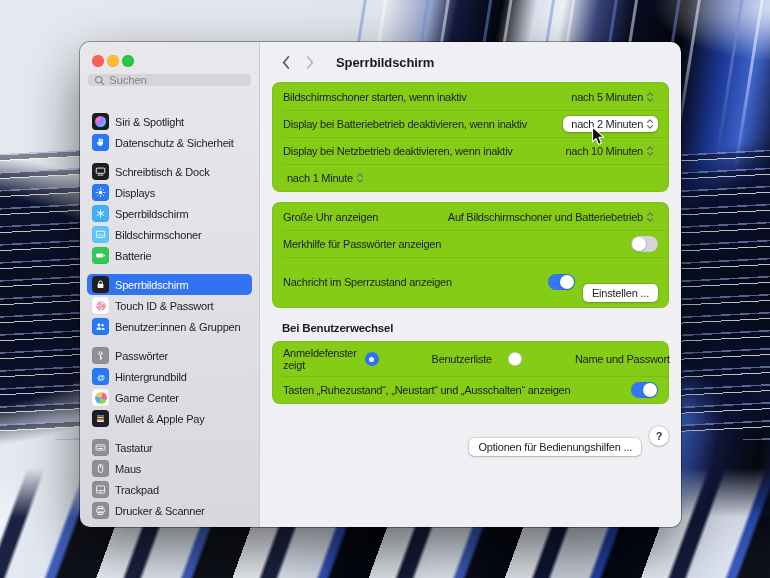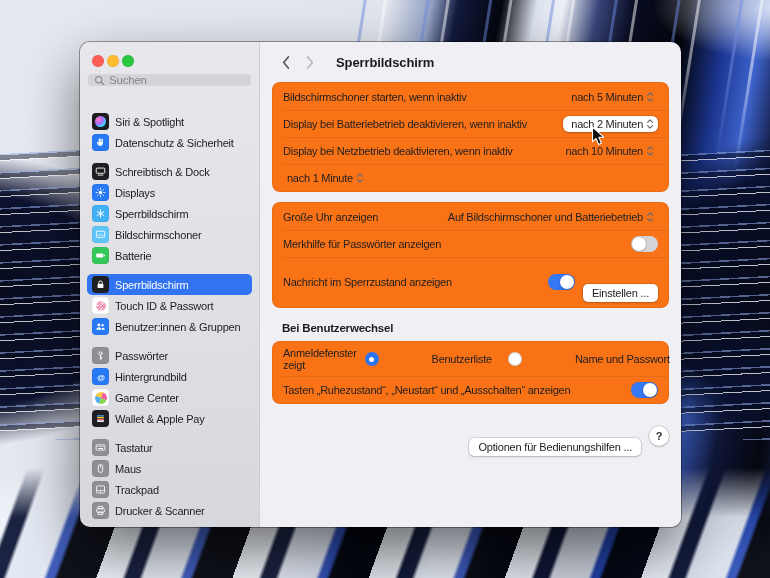--- a/index.html
+++ b/index.html
@@ -70,21 +70,21 @@
     background:conic-gradient(from 20deg, #f15fa6 0 25%, #8bd94e 25% 50%, #56aef8 50% 75%, #f7c948 75% 100%); }
 
   
   .content { flex:1; background:#f0eff3; padding:0 12px; overflow:hidden; }
   .nav { height:40px; display:flex; align-items:center; padding-left:10px; }
   .navbtn { background:none; border:none; width:14px; height:20px; display:flex; align-items:center; padding:0; }
   .navbtn.back { color:#55555b; margin-right:10px; }
   .navbtn.fwd { color:#b6b6bc; margin-right:8px; }
   .title { font-size:13px; font-weight:700; color:#1a1a1c; letter-spacing:-.1px; margin-left:8px; }
 
-  .group { background:#f97316; border:1px solid rgba(0,0,0,.06); border-radius:8px; margin-bottom:10px; }
+  .group { background:#84cc16; border:1px solid rgba(0,0,0,.06); border-radius:8px; margin-bottom:10px; }
   .row { position:relative; display:flex; align-items:center; justify-content:space-between;
     gap:8px; min-height:27px; padding:5px 10px; }
   .row + .row::before { content:""; position:absolute; left:10px; right:0; top:0; height:1px; background:rgba(0,0,0,.08); }
   .row-label { font-size:11px; letter-spacing:-.25px; color:#1e1e20; }
   .row-label.wrap { max-width:290px; line-height:1.35; }
 
   .popup { display:flex; align-items:center; gap:3px; padding:2px 4px; white-space:nowrap; }
   .popup .pval { font-size:11px; letter-spacing:-.25px; color:#1e1e20; }
   .popup[data-hover="true"] { background:#fff; border-radius:6px; padding:2px 4px 2px 8px;
     box-shadow:0 0 0 .5px rgba(0,0,0,.2), 0 1px 3px rgba(0,0,0,.18); }

